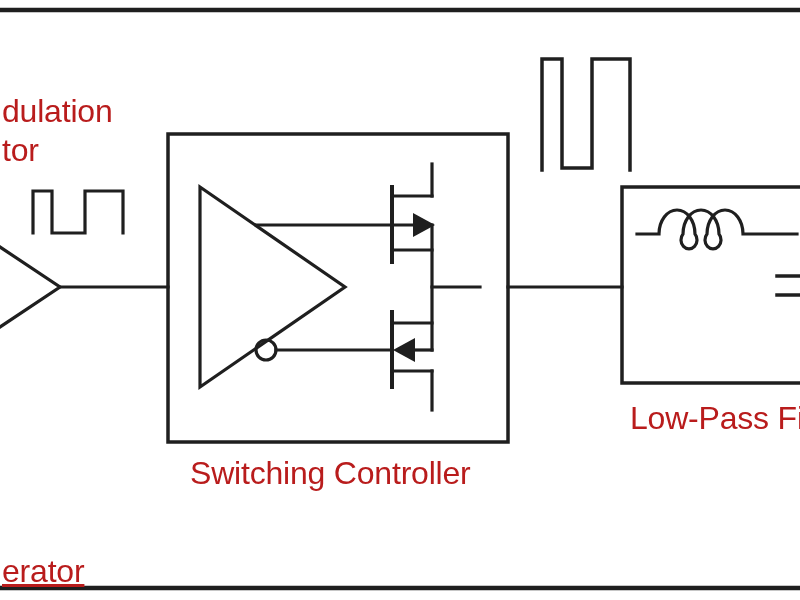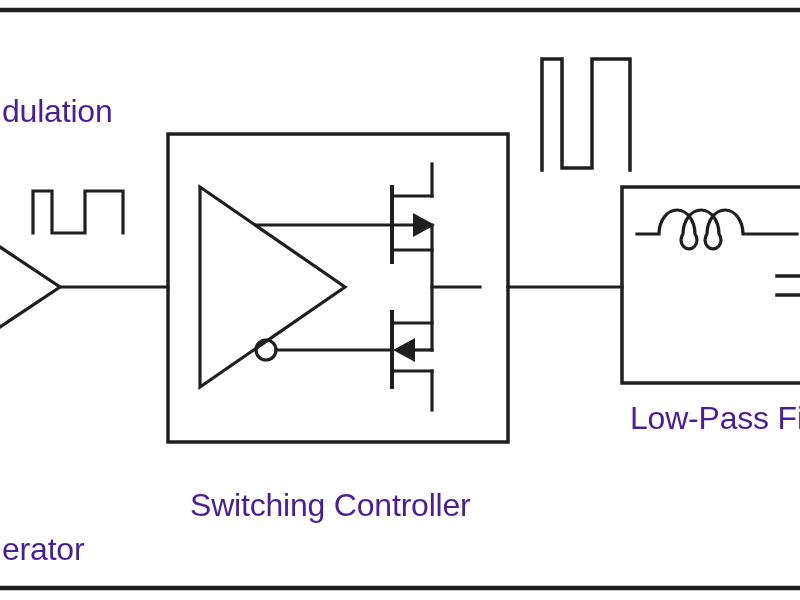--- a/index.html
+++ b/index.html
@@ -6,25 +6,25 @@
   body{
     width:800px;height:600px;overflow:hidden;position:relative;
     background:#ffffff;
     font-family:"Liberation Sans","DejaVu Sans",sans-serif;
     color:#181820;
   }
   .stage{position:absolute;left:0;top:0;width:800px;height:600px;}
   svg{position:absolute;left:0;top:0;display:block;}
   .lbl{
     position:absolute;white-space:nowrap;
-    font-size:32px;letter-spacing:-0.2px;color:#4c1d95;
+    font-size:32px;letter-spacing:-0.2px;color:#b91c1c;
   }
   .lbl-lefttop{left:2px;top:92px;line-height:39px;}
-  .lbl-leftbottom{left:2px;top:530px;line-height:39px;}
-  .lbl-switching{left:190px;top:455px;line-height:37px;margin-top:32px;}
+  .lbl-leftbottom{left:2px;top:552px;line-height:39px;text-decoration:underline;}
+  .lbl-switching{left:190px;top:455px;line-height:37px;}
   .lbl-filter{left:630px;top:400px;line-height:37px;}
 </style>
 </head>
 <body>
 
 <div class="stage">
 
   <svg width="800" height="600" viewBox="0 0 800 600">
     <g stroke="#1f1f1f" stroke-width="3.2" fill="none" stroke-linecap="square" stroke-linejoin="miter">
 
@@ -74,20 +74,21 @@
                a18,24 0 0 1 36,0 a8,9 0 1 1 -12,0
                a18,24 0 0 1 36,0 H797"></path>
 
       <line x1="777" y1="276" x2="803" y2="276" stroke-width="3.5"></line>
       <line x1="777" y1="295" x2="803" y2="295" stroke-width="3.5"></line>
     </g>
   </svg>
 
   <div class="lbl lbl-lefttop">
     <div>dulation</div>
+    <div>tor</div>
   </div>
 
   <div class="lbl lbl-switching">
     <div>Switching Controller</div>
   </div>
 
   <div class="lbl lbl-filter">Low-Pass Fi</div>
 
   <div class="lbl lbl-leftbottom">erator</div>
 

